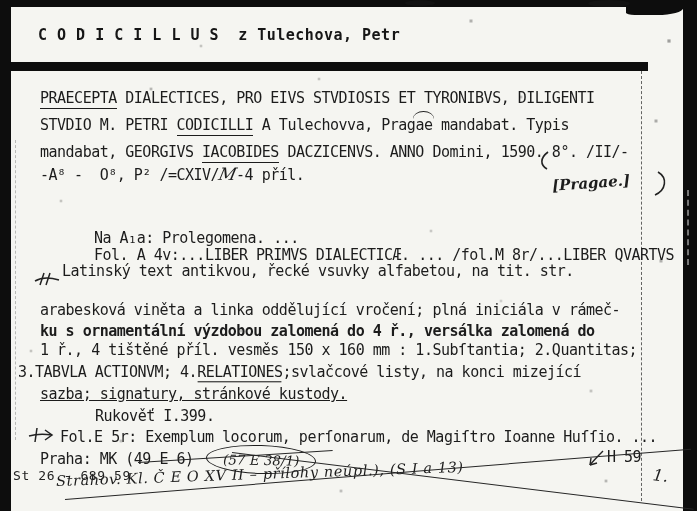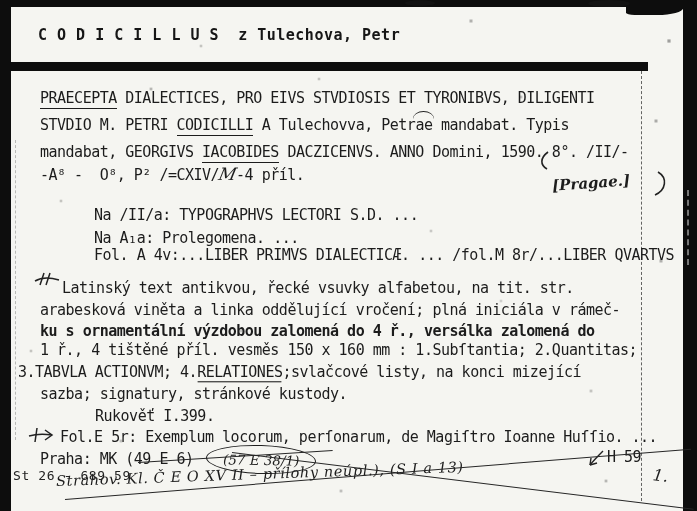--- a/index.html
+++ b/index.html
@@ -53,36 +53,35 @@
   <div class="smudge" style="left:588px;top:0;width:42px;height:7px;"></div>
 
   <div class="dash-v" style="left:641px;top:71px;height:430px;"></div>
   <div class="dash-v" style="left:15px;top:140px;height:300px;opacity:.4;"></div>
   <div class="dash-v" style="left:687px;top:190px;height:75px;border-left:2px dashed rgba(225,225,225,.5);"></div>
 
   <div class="hdr">C O D I C I L L U S  z Tulechova, Petr</div>
 
   <div class="tl" style="left:40px;top:89px;"><span class="u">PRAECEPTA</span><span> DIALECTICES, PRO EIVS STVDIOSIS ET TYRONIBVS, DILIGENTI</span></div>
 
-  <div class="tl" style="left:40px;top:116px;"><span>STVDIO M. PETRI </span><span class="u">CODICILLI</span><span> A Tulechovva, Petr</span><span class="arc-over">ae</span><span> mandabat. Typis</span></div>
+  <div class="tl" style="left:40px;top:116px;"><span>STVDIO M. PETRI </span><span class="u">CODICILLI</span><span> A Tulechovva, Prag</span><span class="arc-over">ae</span><span> mandabat. Typis</span></div>
 
   <div class="tl" style="left:40px;top:143px;text-align:center;"><span>mandabat, GEORGIVS </span><span class="u">IACOBIDES</span><span> DACZICENVS. ANNO Domini, 1590. 8°. /II/-</span></div>
 
   <div class="tl" style="left:40px;top:164px;"><span>-A⁸ -  O⁸, P² /=CXIV/</span><span class="hand" style="font-size:17px;display:inline-block;transform:skewX(-12deg);">M</span><span>-4 příl.</span></div>
 
-  <div class="tl" style="left:94px;top:206px;">Na /II/a: TYPOGRAPHVS LECTORI S.D. ...</div>
   <div class="tl" style="left:94px;top:229px;">Na A₁a: Prolegomena. ...</div>
   <div class="tl" style="left:94px;top:246px;">Fol. A 4v:...LIBER PRIMVS DIALECTICÆ. ... /fol.M 8r/...LIBER QVARTVS</div>
 
-  <div class="tl" style="left:62px;top:279px;text-align:center;">Latinský text antikvou, řecké vsuvky alfabetou, na tit. str.</div>
+  <div class="tl" style="left:62px;top:262px;text-align:center;">Latinský text antikvou, řecké vsuvky alfabetou, na tit. str.</div>
   <div class="tl" style="left:40px;top:301px;">arabesková viněta a linka oddělující vročení; plná iniciála v rámeč-</div>
   <div class="tl" style="left:40px;top:322px;font-weight:bold;">ku s ornamentální výzdobou zalomená do 4 ř., versálka zalomená do</div>
   <div class="tl" style="left:40px;top:341px;">1 ř., 4 tištěné příl. vesměs 150 x 160 mm : 1.Subſtantia; 2.Quantitas;</div>
   <div class="tl" style="left:18px;top:363px;"><span>3.TABVLA ACTIONVM; 4.</span><span class="hu">RELATIONES</span><span>;svlačcové listy, na konci mizející</span></div>
-  <div class="tl" style="left:40px;top:385px;">sazba; signatury, stránkové kustody.</div>
+  <div class="tl" style="left:40px;top:385px;text-decoration:underline;">sazba; signatury, stránkové kustody.</div>
 
   <div class="tl" style="left:95px;top:407px;">Rukověť I.399.</div>
   <div class="tl" style="left:60px;top:428px;">Fol.E 5r: Exemplum locorum, perſonarum, de Magiſtro Ioanne Huſſio. ...</div>
   <div class="tl" style="left:40px;top:450px;">Praha: MK (49 E 6)</div>
   <div class="tl" style="left:607px;top:448px;">H 59</div>
 
   <div class="hand-note" style="left:552px;top:174px;font-size:15px;font-weight:bold;transform:rotate(-4deg);">[Pragae.]</div>
 
   <svg width="140" height="50" style="left:534px;top:148px;" viewBox="0 0 140 50">
     <path d="M14,4 C6,10 6,17 13,21" stroke="#222" stroke-width="1.6" fill="none"></path>

